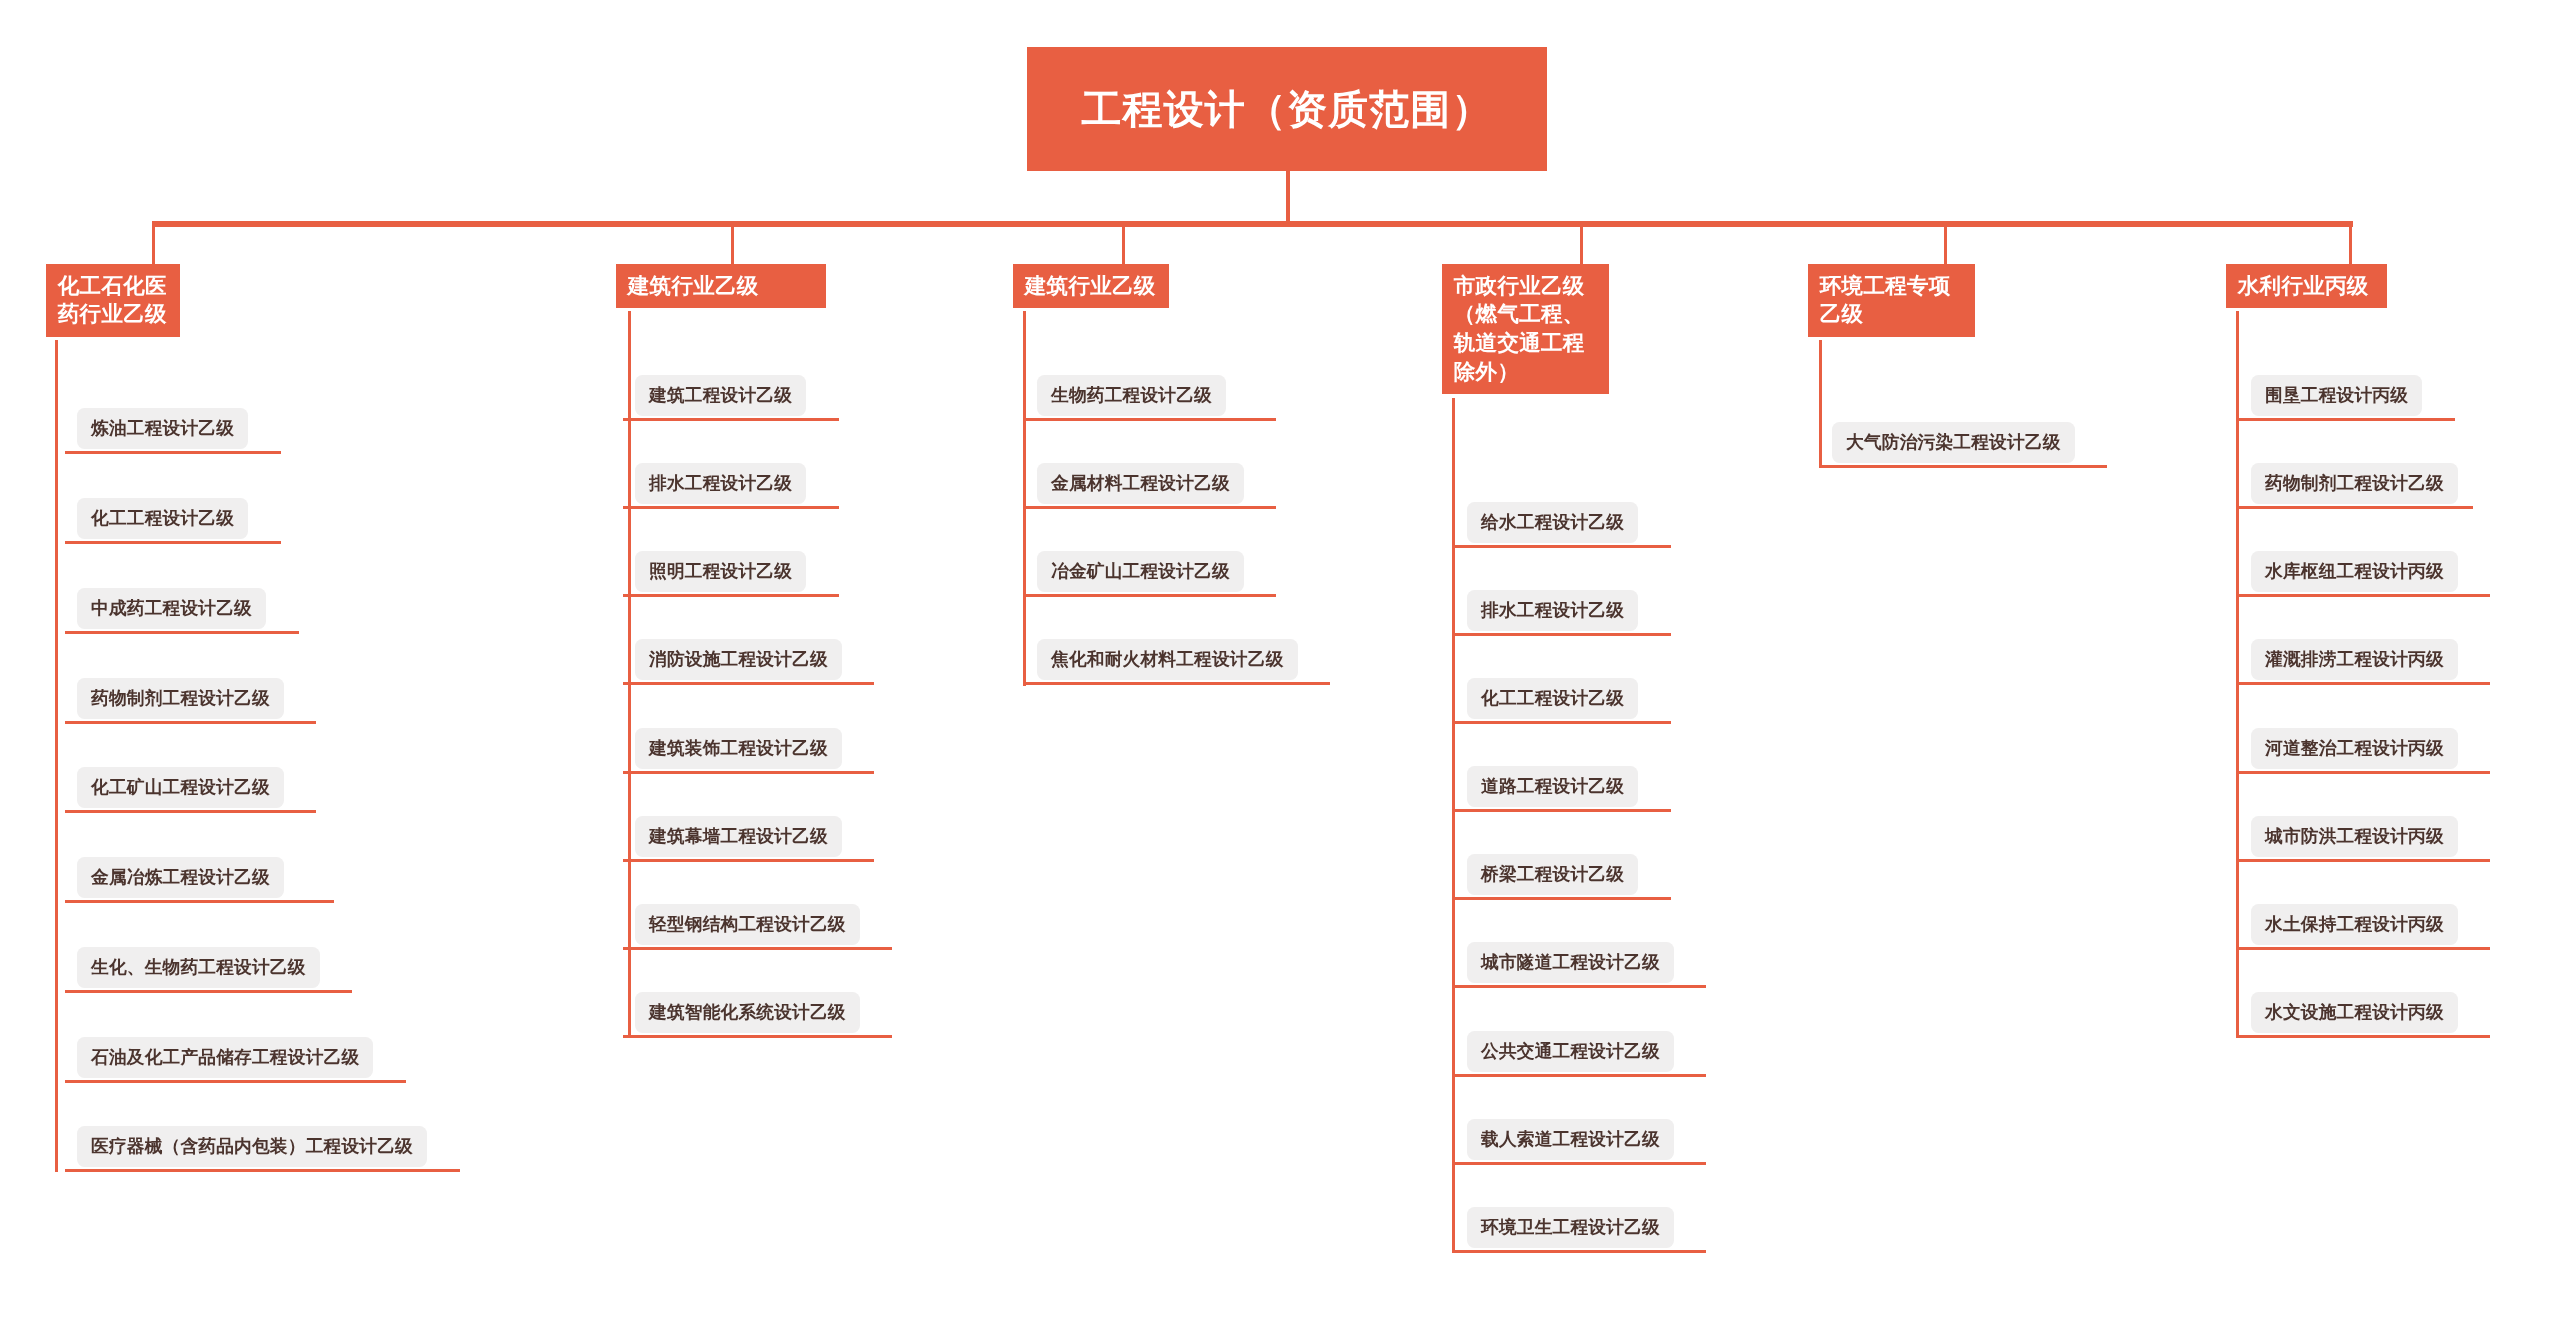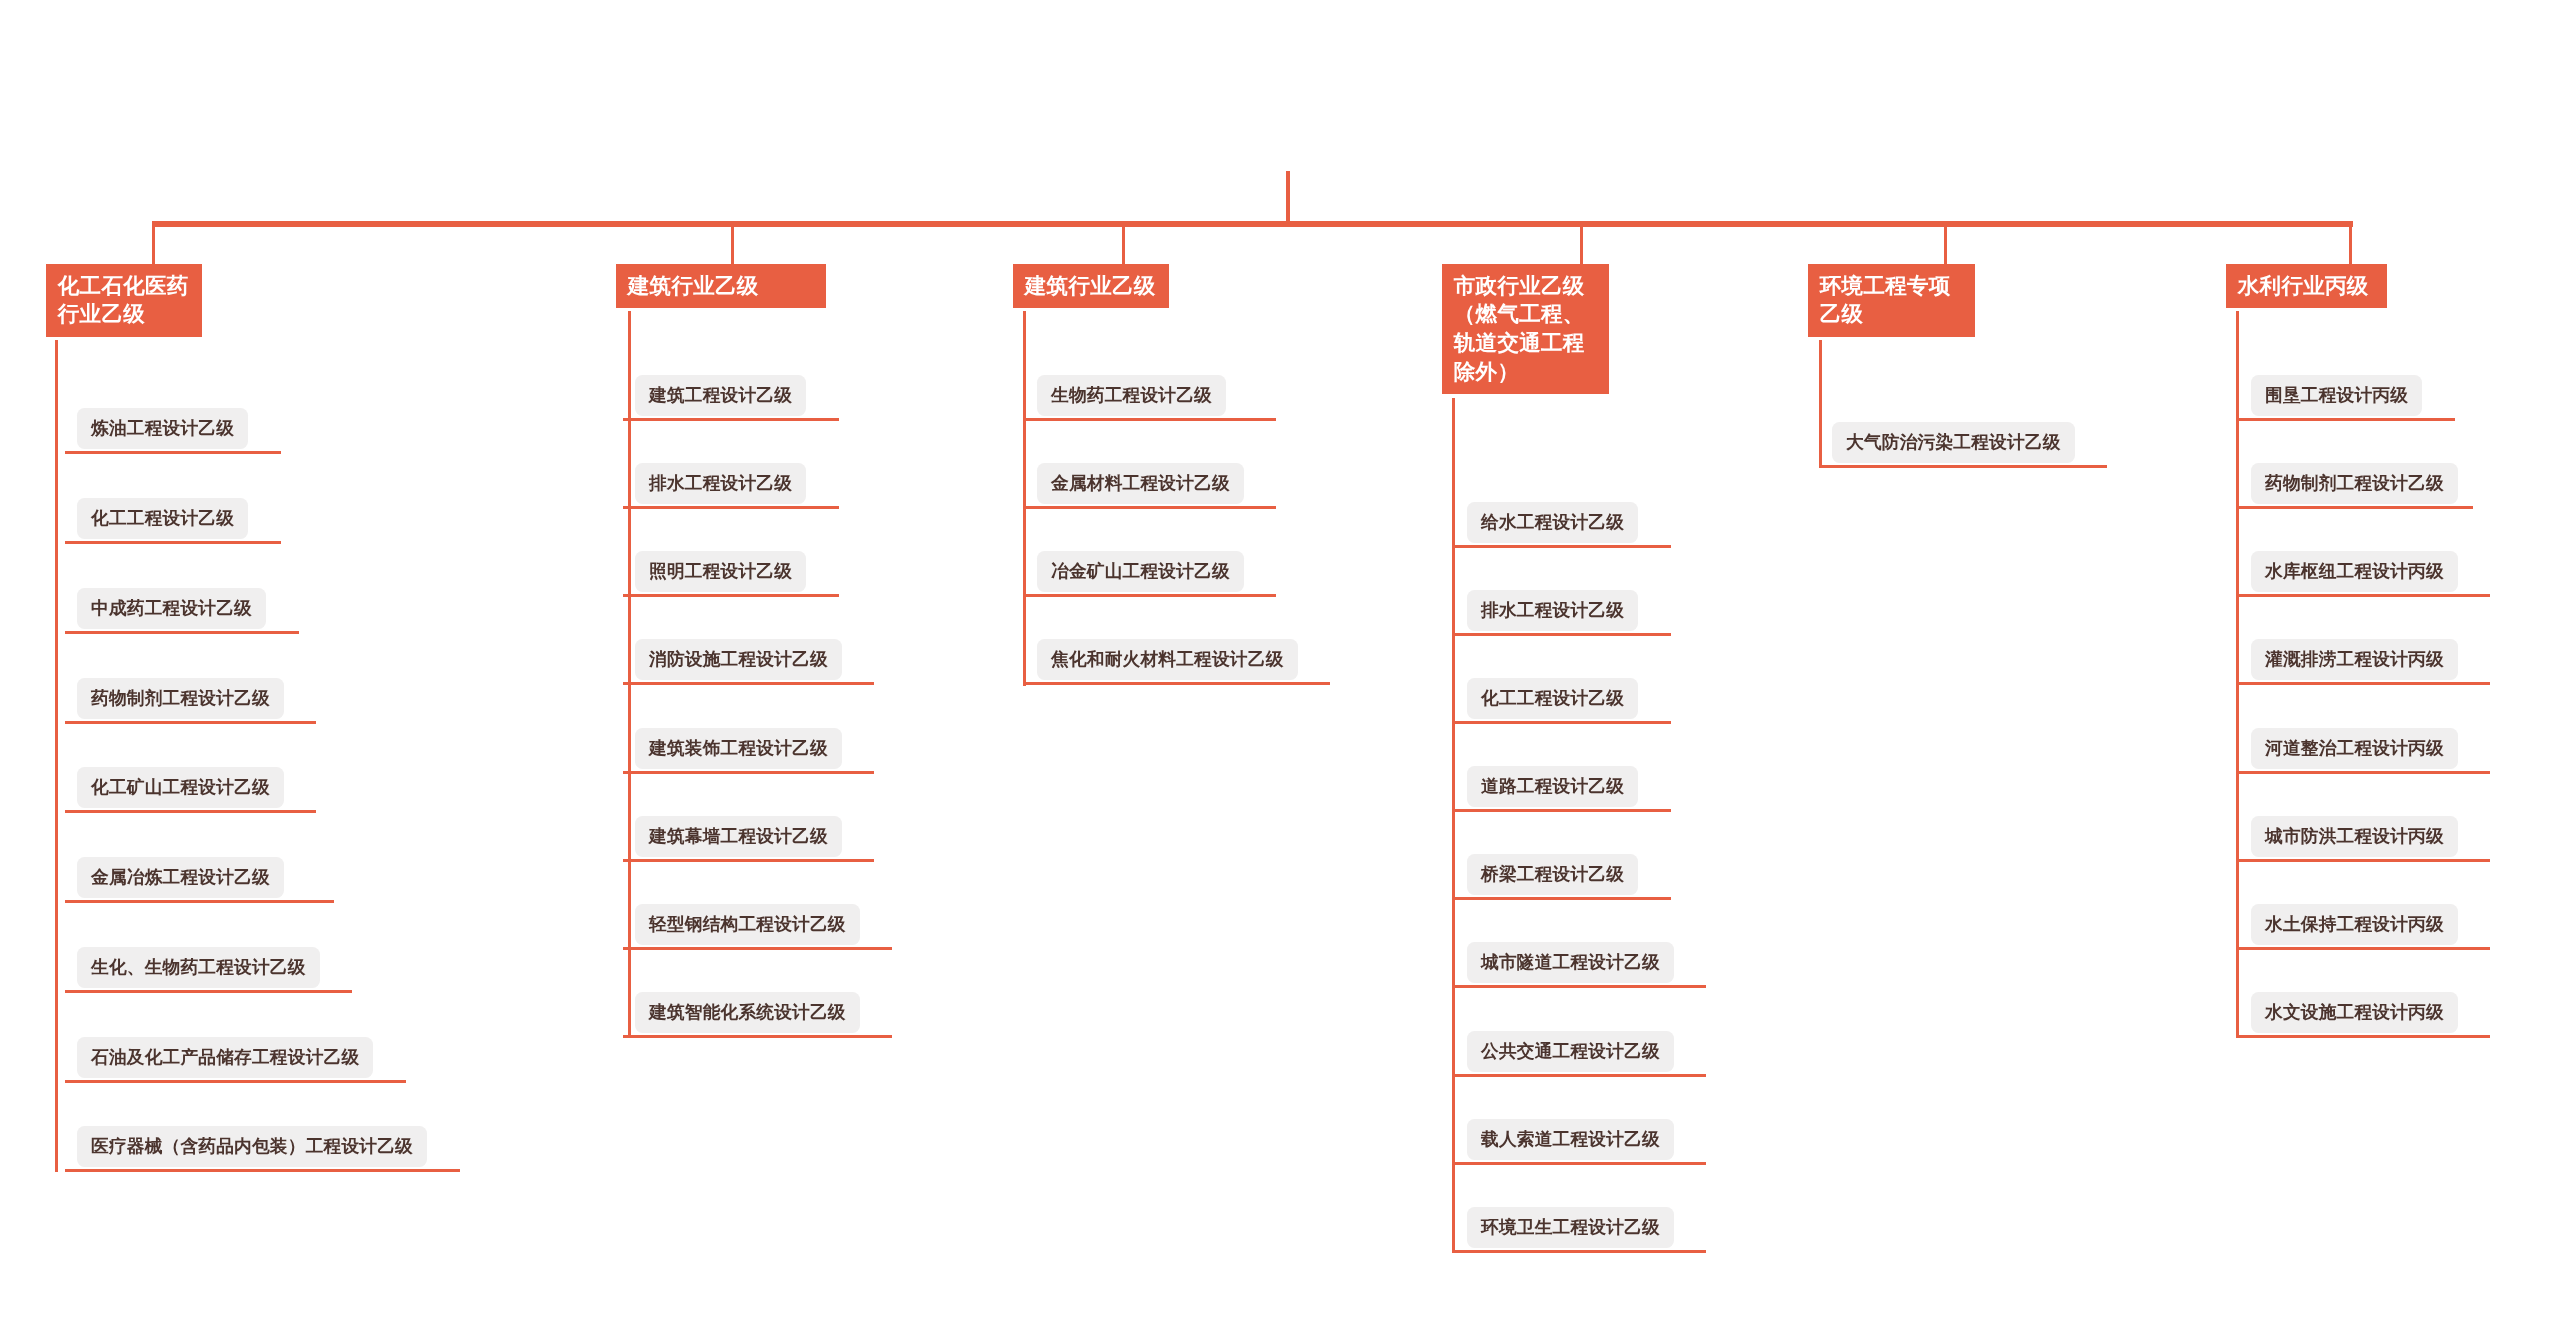--- a/index.html
+++ b/index.html
@@ -124,27 +124,30 @@
 
   :root {
     --accent: #e85f42;
   }
 </style>
 </head>
 <body style="background: rgb(255, 255, 255);">
 
 <div id="canvas">
 
+  <div class="root-box">
+    <span class="root-label">工程设计（资质范围）</span>
+  </div>
 
   <div class="trunk"></div>
   <div class="bus"></div>
 
   <div id="columns-host">
       <div class="drop" style="left: 152px; height: 40px;"></div>
-      <div class="col-head" style="left: 46px; top: 264px; width: 156px;">
+      <div class="col-head" style="left: 46px; top: 264px; width: 134px;">
         <span class="head-label">化工石化医药行业乙级</span>
       </div>
       <div class="spine" style="left: 55px; top: 340px; height: 832px;"></div>
       <div class="child" style="left: 77px; top: 408px;">
         <div class="pill">
           <span class="child-label">炼油工程设计乙级</span>
         </div>
         <div class="underline" style="width: 216px;"></div>
       </div>
       <div class="child" style="left: 77px; top: 498px;">

